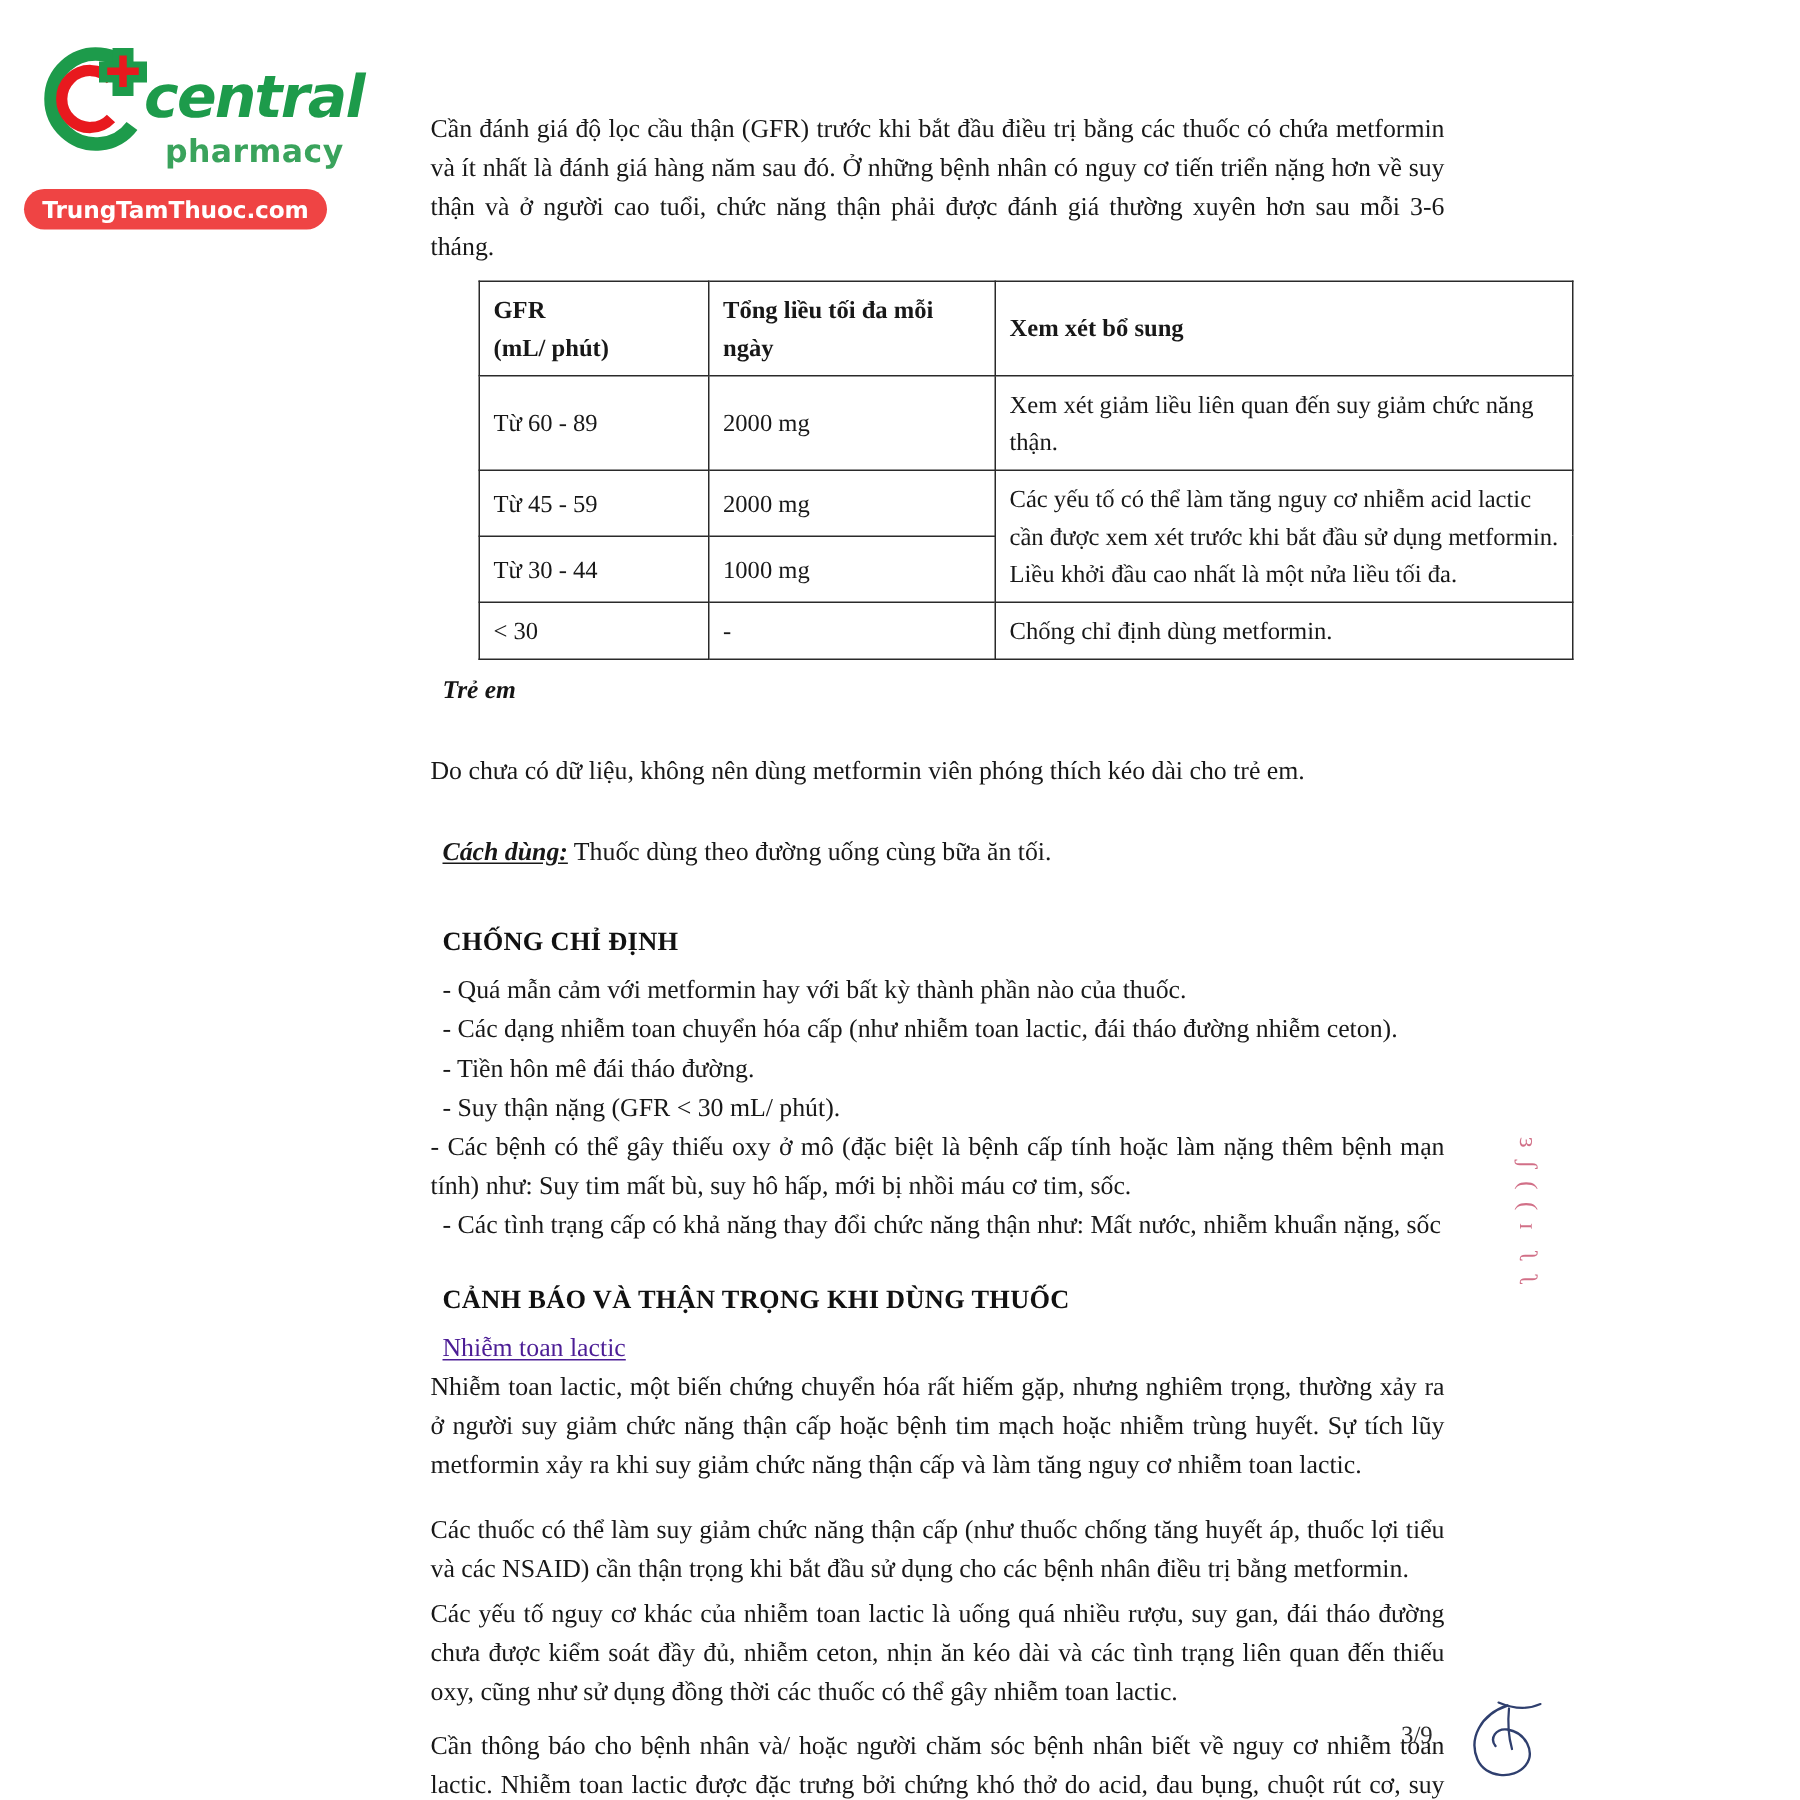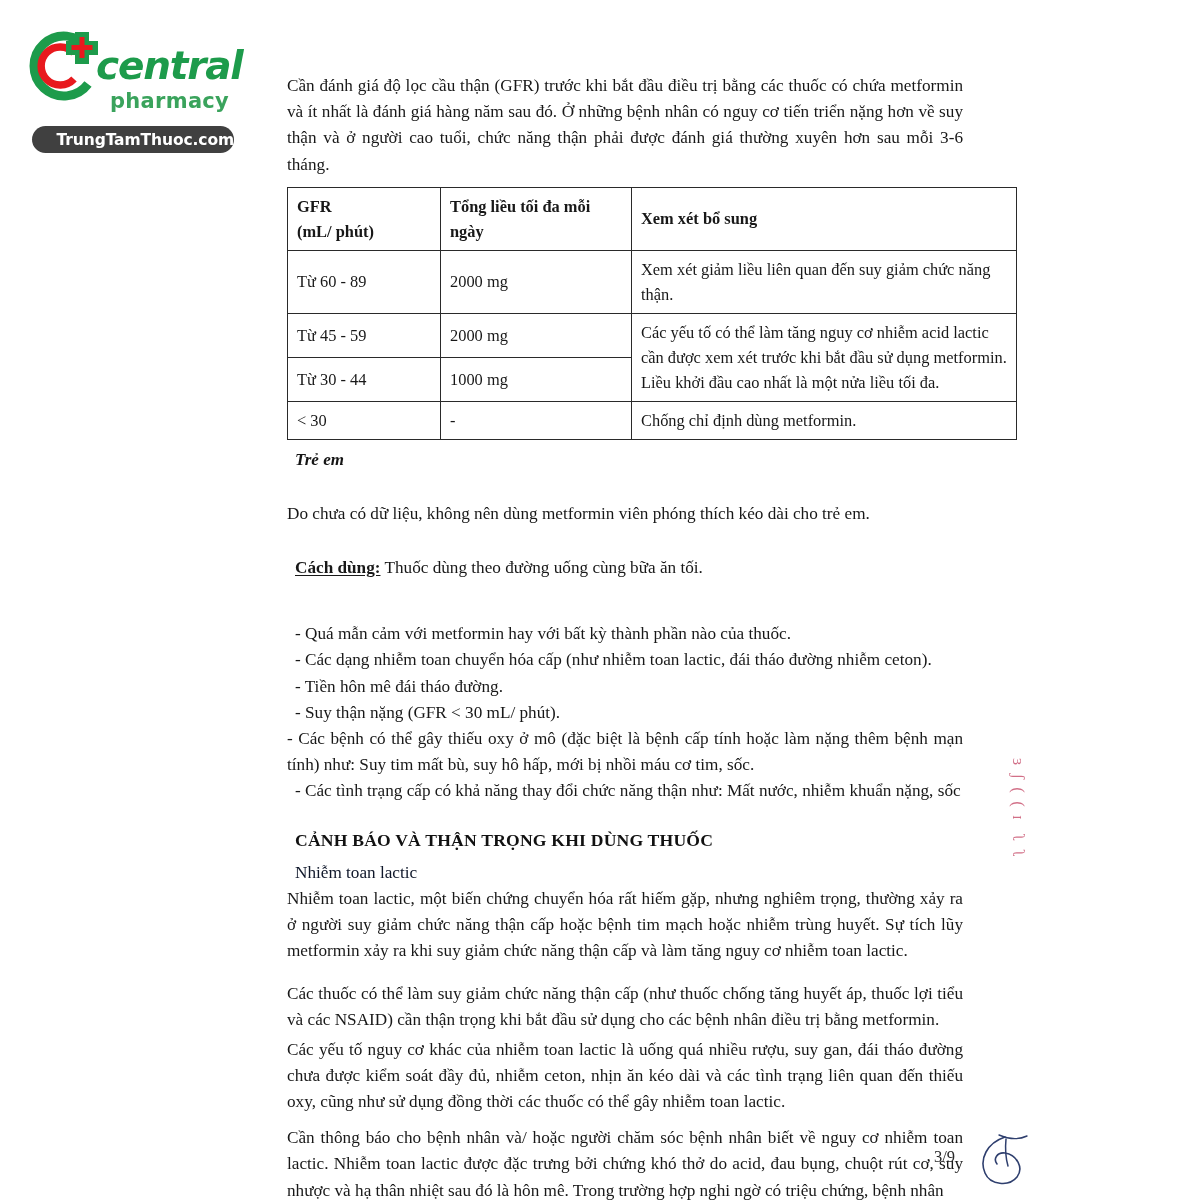--- a/index.html
+++ b/index.html
@@ -51,29 +51,29 @@
     top: 71px;
     font-family: "DejaVu Sans", "Liberation Sans", sans-serif;
     font-weight: bold;
     font-size: 21px;
     letter-spacing: 0.3px;
     color: #3aa35c;
     line-height: 1;
   }
   #site-banner {
     position: absolute;
-    left: 18px;
+    left: 2px;
     top: 106px;
     width: 202px;
     height: 27px;
-    background: #404040;
+    background: #ef4444;
     border-radius: 14px;
     display: flex;
     align-items: center;
-    justify-content: flex-end;
+    justify-content: center;
   }
   #site-banner-label {
     font-family: "DejaVu Sans", "Liberation Sans", sans-serif;
     font-weight: bold;
     font-size: 15.5px;
     color: #ffffff;
     letter-spacing: -0.1px;
     white-space: nowrap;
   }
 
@@ -93,20 +93,21 @@
     color: #181818;
   }
   .para.nojust { text-align: left; margin-top: 28px; }
 
   
   #gfr-table {
     border-collapse: collapse;
     width: 672px;
     margin-top: 9px;
     table-layout: fixed;
+    margin-left: 32px;
   }
   #gfr-table td, #gfr-table th {
     border: 1.3px solid #2a2a2a;
     padding: 6px 9px;
     vertical-align: middle;
     font-size: 16.4px;
     line-height: 25px;
     text-align: left;
     color: #181818;
     font-weight: normal;
@@ -137,25 +138,27 @@
     font-style: italic;
     font-size: 17px;
     line-height: 26px;
     margin: 0;
     color: #151515;
   }
   .subhead-underline {
     font-size: 17.2px;
     line-height: 26px;
     margin: 0;
+    text-decoration: underline;
     text-underline-offset: 2px;
-    color: #0f172a;
+    color: #4c1d95;
   }
   .lead-italic {
     font-weight: bold;
+    font-style: italic;
     text-decoration: underline;
     text-underline-offset: 2px;
   }
   .bullet {
     font-size: 17.2px;
     line-height: 26.2px;
     margin: 0;
     text-align: justify;
     color: #181818;
   }
@@ -262,20 +265,21 @@
     </tbody>
   </table>
 
   <div class="gap-xs"></div>
   <p class="subhead-italic indent-sm">Trẻ em</p>
   <p class="para nojust">Do chưa có dữ liệu, không nên dùng metformin viên phóng thích kéo dài cho trẻ em.</p>
   <p class="para nojust indent-sm"><span class="lead-italic">Cách dùng:</span><span> Thuốc dùng theo đường uống cùng bữa ăn tối.</span></p>
 
   <div class="gap-lg"></div>
 
+  <p class="section-heading indent-sm">CHỐNG CHỈ ĐỊNH</p>
   <div class="gap-xs"></div>
   <p class="bullet indent-sm">- Quá mẫn cảm với metformin hay với bất kỳ thành phần nào của thuốc.</p>
   <p class="bullet indent-sm">- Các dạng nhiễm toan chuyển hóa cấp (như nhiễm toan lactic, đái tháo đường nhiễm ceton).</p>
   <p class="bullet indent-sm">- Tiền hôn mê đái tháo đường.</p>
   <p class="bullet indent-sm">- Suy thận nặng (GFR &lt; 30 mL/ phút).</p>
   <p class="bullet">- Các bệnh có thể gây thiếu oxy ở mô (đặc biệt là bệnh cấp tính hoặc làm nặng thêm bệnh mạn tính) như: Suy tim mất bù, suy hô hấp, mới bị nhồi máu cơ tim, sốc.</p>
   <p class="bullet indent-sm">- Các tình trạng cấp có khả năng thay đổi chức năng thận như: Mất nước, nhiễm khuẩn nặng, sốc</p>
 
   <div class="gap-md"></div>
 

